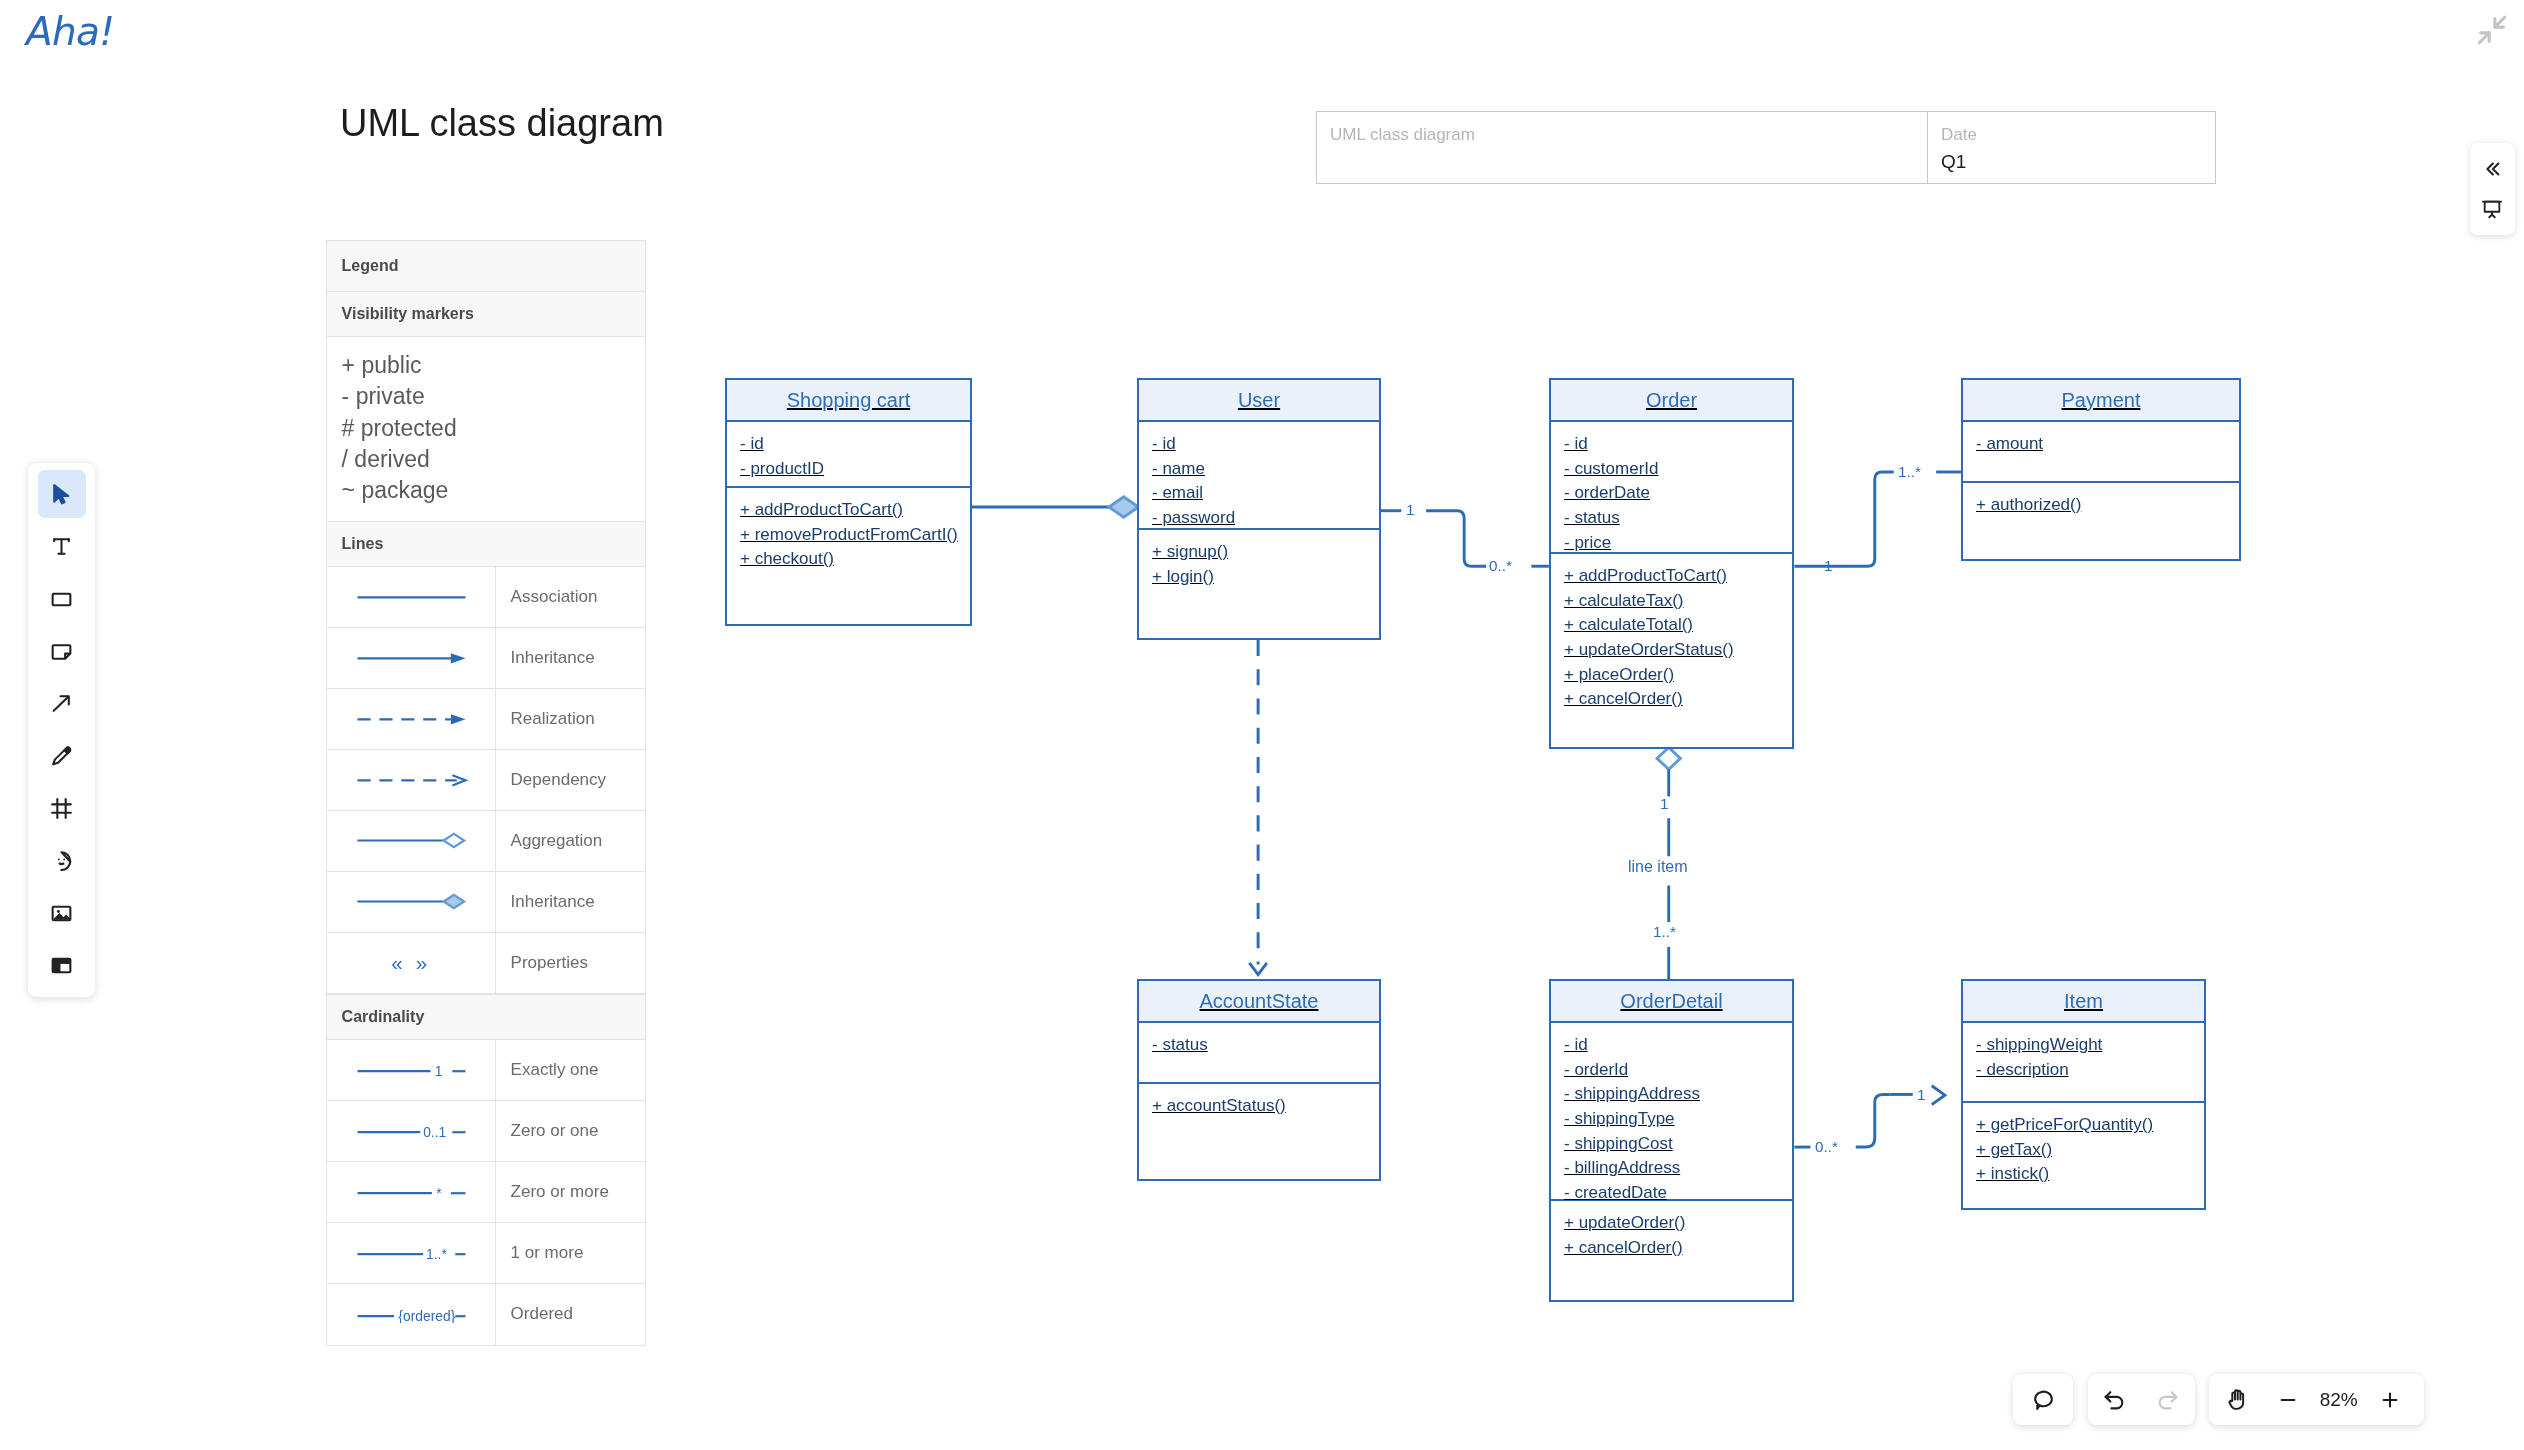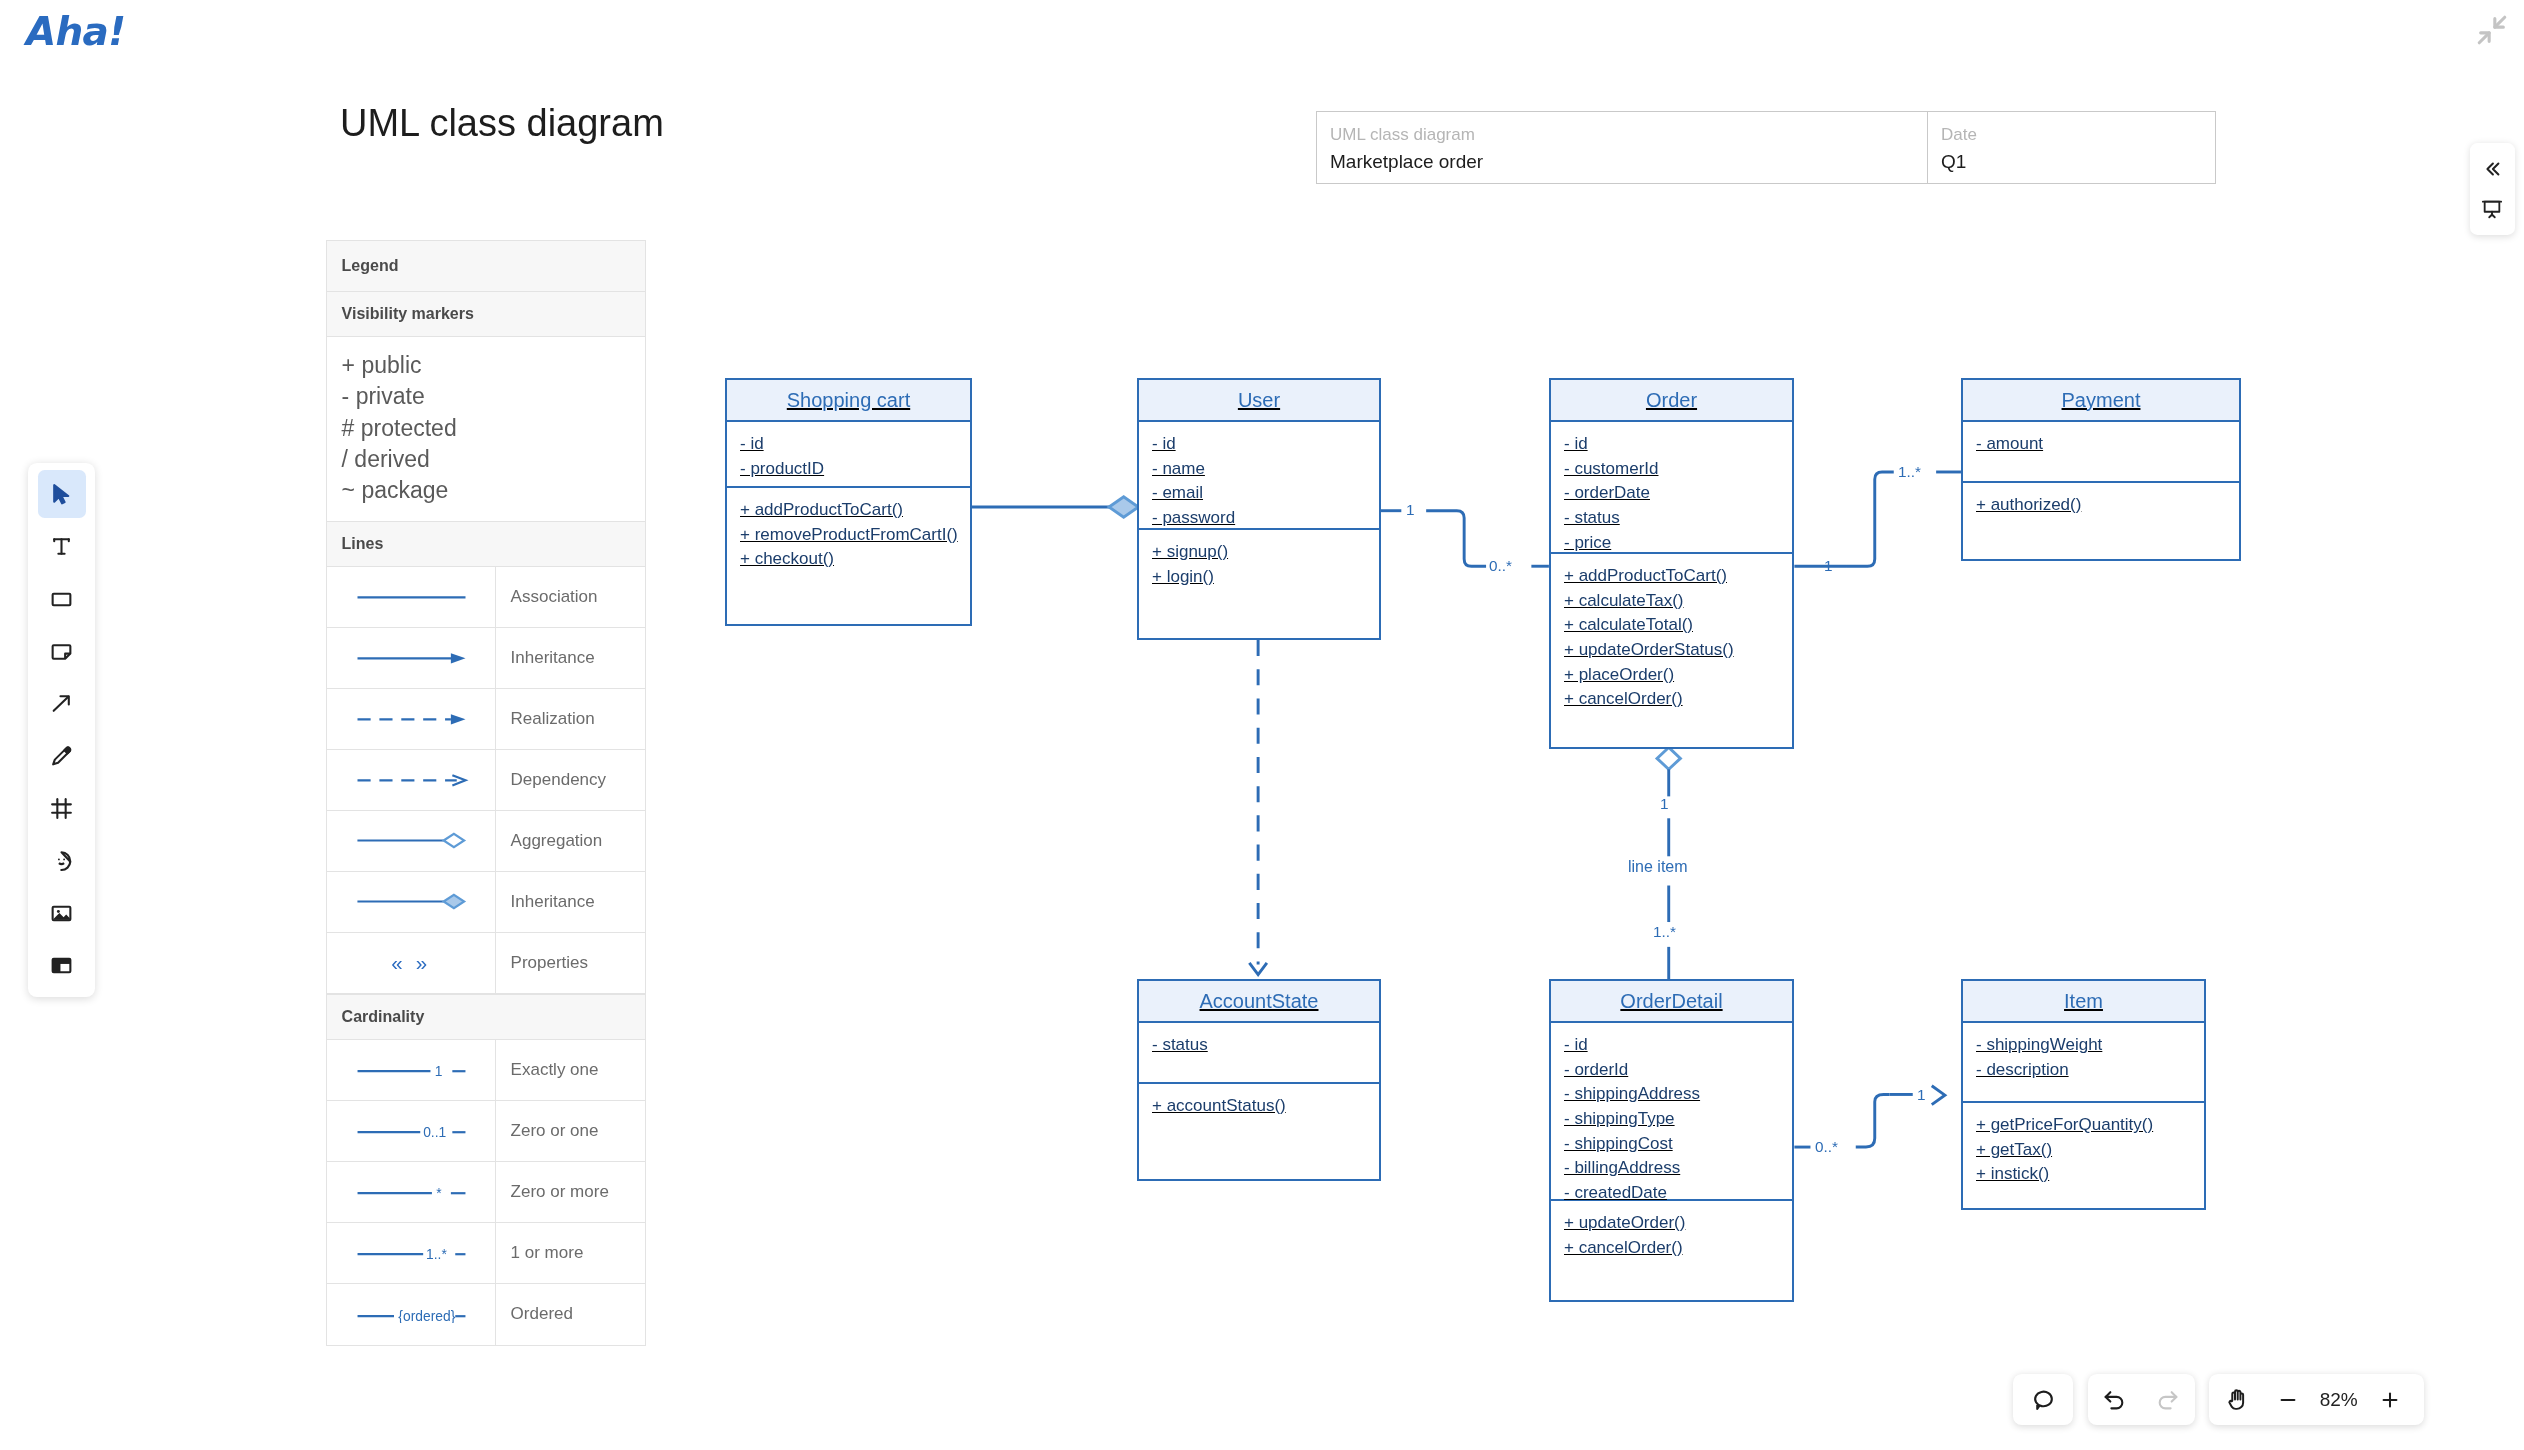--- a/index.html
+++ b/index.html
@@ -8,21 +8,21 @@
     background: #ffffff;
     font-family: "Liberation Sans", sans-serif;
     overflow: hidden;
   }
   #root { position: relative; width: 2525px; height: 1451px; }
 
   
   .logo {
     position: absolute; left: 26px; top: 8.8px;
     font-family: "DejaVu Sans", sans-serif;
-    font-size: 39px; font-weight: 700; font-style: italic;
+    font-size: 39px; font-weight: 400; font-style: italic;
     color: #2a6bc0; letter-spacing: -0.7px;
   }
 
   
   .tr-collapse {
     position: absolute; right: 16px; top: 13px;
     width: 34px; height: 34px;
   }
   .side-panel {
     position: absolute; right: 10.2px; top: 143px;
@@ -230,21 +230,20 @@
         <rect x="3.6" y="9.6" width="6.3" height="8.8" fill="#222" stroke="none"></rect>
       </svg>
     </div>
   </div>
 
   <div class="page-title">UML class diagram</div>
 
   <div class="info-box">
     <div class="info-cell a">
       <div class="info-label">UML class diagram</div>
-      <div class="info-value">Marketplace order</div>
     </div>
     <div class="info-cell b">
       <div class="info-label">Date</div>
       <div class="info-value">Q1</div>
     </div>
   </div>
 
   <div class="legend">
     <div class="lg-title">Legend</div>
     <div class="lg-section">Visibility markers</div>

